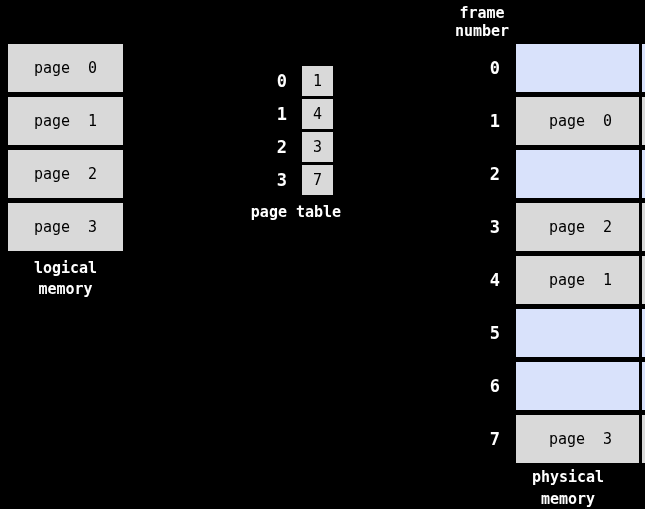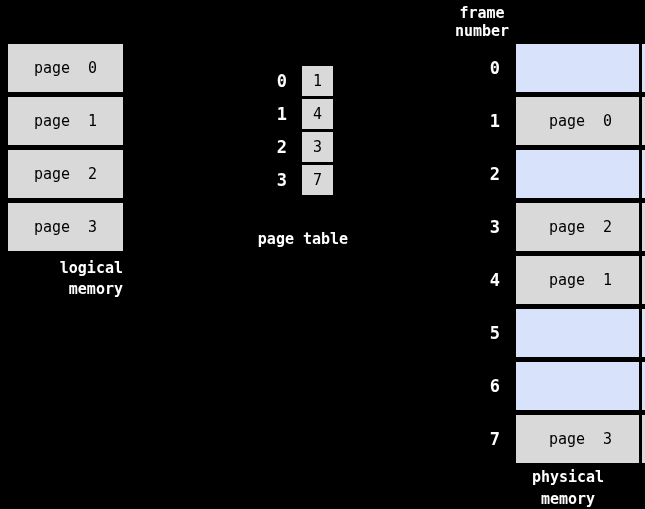--- a/index.html
+++ b/index.html
@@ -62,34 +62,34 @@
 </style>
 </head>
 <body>
 
 <div id="canvas">
 
   <div class="box lm-box" style="top:44px">page  0</div>
   <div class="box lm-box" style="top:97px">page  1</div>
   <div class="box lm-box" style="top:150px">page  2</div>
   <div class="box lm-box" style="top:203px">page  3</div>
-  <div class="white-label" style="left:8px; width:115px; top:258px;text-align:right;">logical
+  <div class="white-label" style="left:8px; width:115px; top:258px;">logical
 memory</div>
 
   <div class="pt-index" style="top:66px">0</div>
   <div class="pt-index" style="top:99px">1</div>
   <div class="pt-index" style="top:132px">2</div>
   <div class="pt-index" style="top:165px">3</div>
 
   <div class="box pt-cell" style="top:66px">1</div>
   <div class="box pt-cell" style="top:99px">4</div>
   <div class="box pt-cell" style="top:132px">3</div>
   <div class="box pt-cell" style="top:165px">7</div>
 
-  <div class="white-label" style="left:227px; width:152px; top:202px;margin-top:27px;">page table</div>
+  <div class="white-label" style="left:220px; width:152px; top:202px;">page table</div>
 
   <div class="white-label" style="left:425px; width:114px; top:4px; line-height:18px;">frame
 number</div>
 
   <div class="frame-row" style="top:44px">
     <div class="frame-number">0</div>
     <div class="frame-box frame-empty"></div>
   </div>
   <div class="frame-row" style="top:97px">
     <div class="frame-number">1</div>

